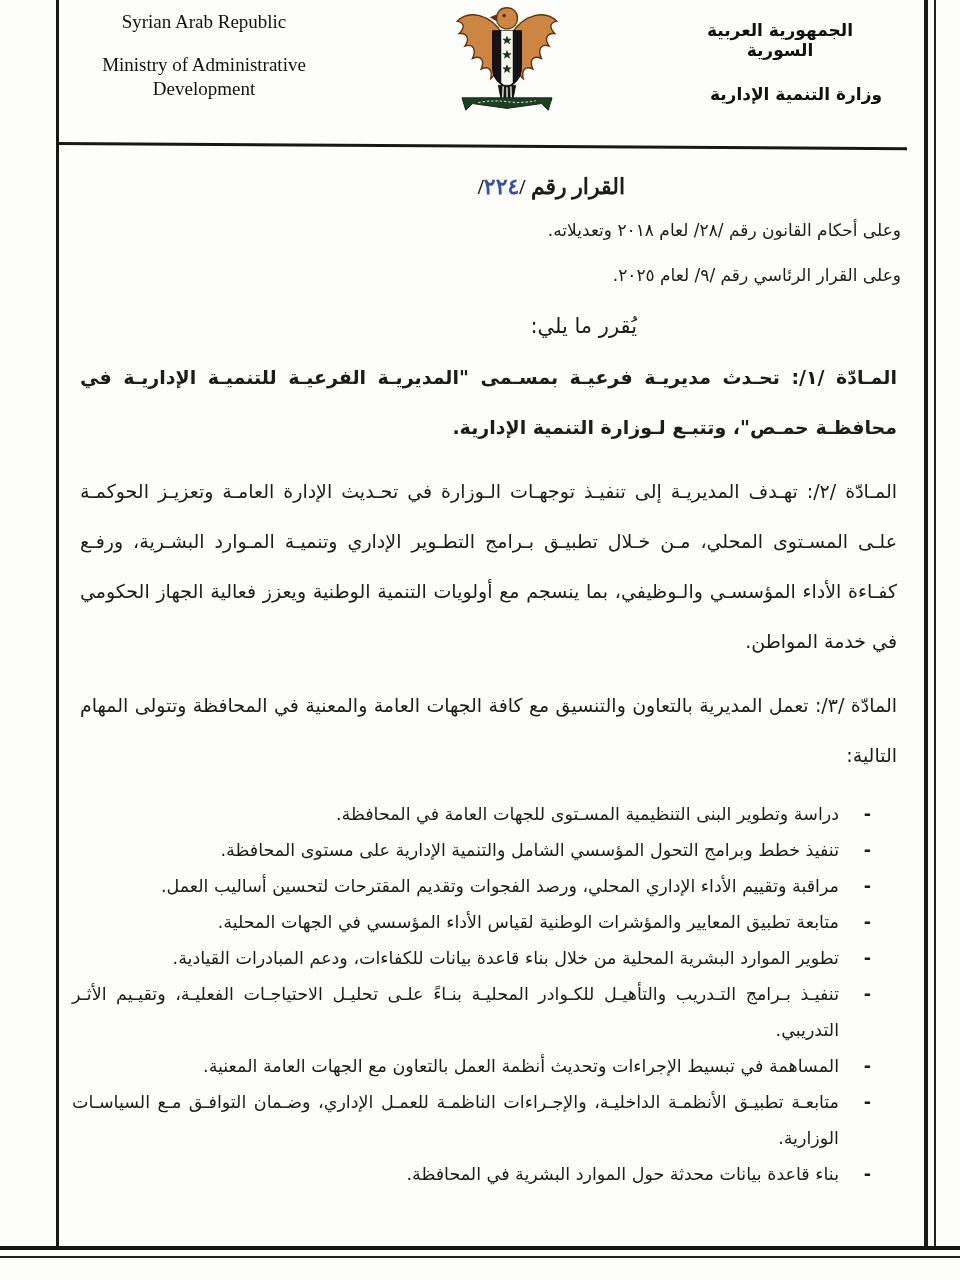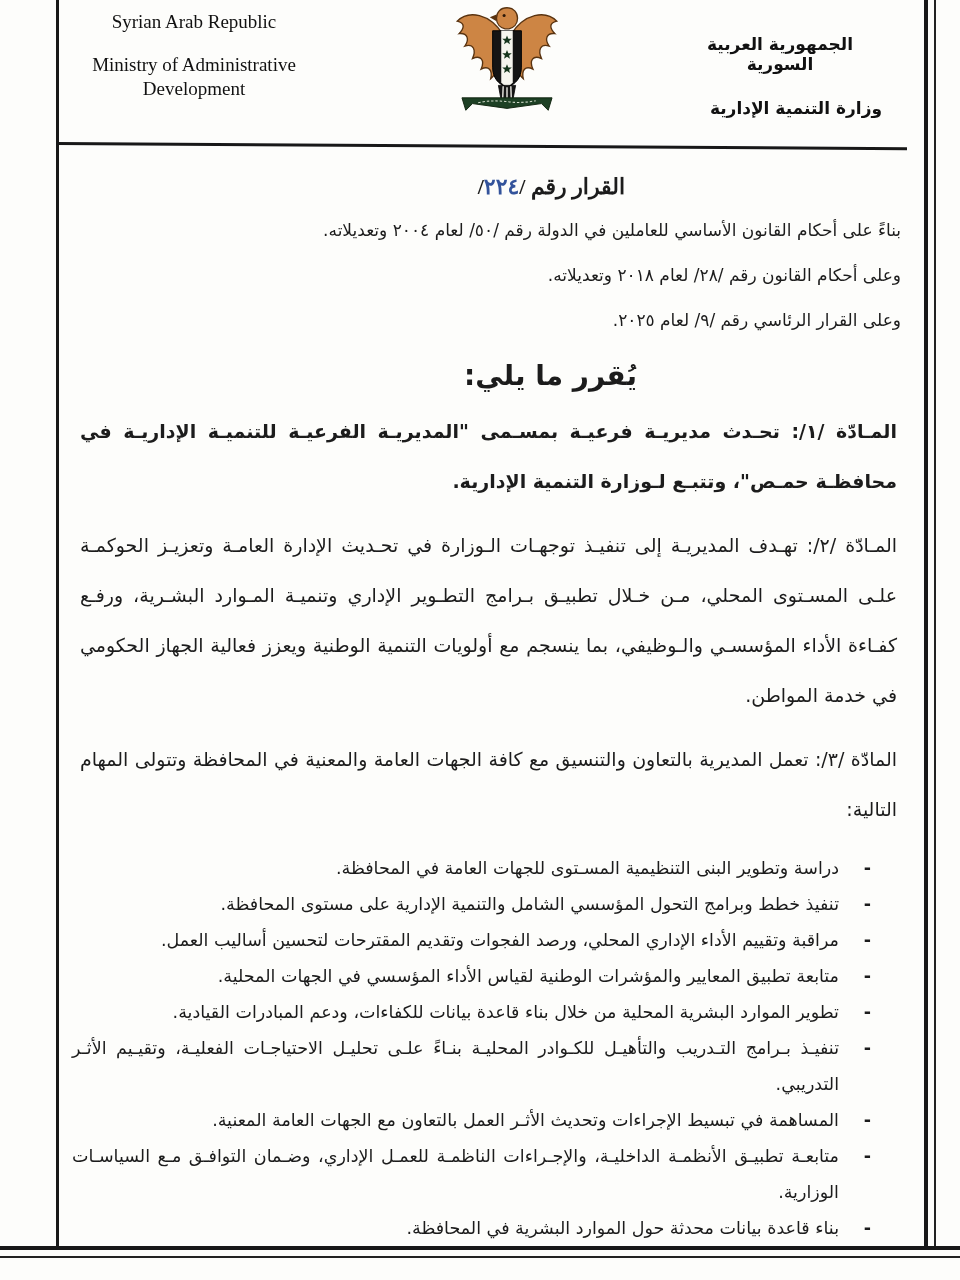--- a/index.html
+++ b/index.html
@@ -11,40 +11,40 @@
   
   .frame-left{position:absolute;left:56px;top:0;width:3px;height:1248px;background:#181818;}
   .frame-right-thick{position:absolute;left:924px;top:0;width:4px;height:1248px;background:#181818;}
   .frame-right-thin{position:absolute;left:934px;top:0;width:2px;height:1248px;background:#222;}
   .bottom-rule-thick{position:absolute;left:0;top:1246px;width:960px;height:4px;background:#181818;}
   .bottom-rule-thin{position:absolute;left:0;top:1256px;width:960px;height:2px;background:#222;}
   .header-rule{position:absolute;left:57px;top:142px;width:850px;height:3px;background:#181818;
     transform:rotate(0.35deg);transform-origin:left center;}
   
   .hdr-en{
-    position:absolute;left:83px;top:10px;width:222px;text-align:center;
+    position:absolute;left:93px;top:10px;width:222px;text-align:center;
     font-family:"Liberation Serif",serif;font-size:19px;line-height:1.25;color:#111;
   }
   .hdr-en .ministry{margin-top:19px;}
   .hdr-ar{
-    position:absolute;left:678px;top:34px;width:204px;text-align:center;direction:rtl;
+    position:absolute;left:678px;top:20px;width:204px;text-align:center;direction:rtl;
     font-weight:bold;font-size:17px;color:#111;
   }
   .hdr-ar .l2{margin-top:24px;text-align:right;}
   .emblem{position:absolute;left:447px;top:2px;width:120px;height:115px;}
   
   .doc-body{
     position:absolute;left:72px;top:158px;width:833px;direction:rtl;text-align:right;
   }
   .doc-body p{margin:0;}
   .decree-line{margin:16px 280px 0 0 !important;font-size:22px;font-weight:bold;letter-spacing:.5px;font-family:Liberation Serif, serif;}
   .decree-line .num{color:#33539b;}
   .intro{margin:34px 2px 0 0 !important;font-size:18px;font-weight:bold;}
   .clause{margin:15px 4px 0 0 !important;font-size:17px;line-height:30px;}
-  .decides{margin:24px 268px 0 0 !important;font-size:28px;font-weight:bold;}
+  .decides{margin:24px 268px 0 0 !important;font-size:21px;font-weight:normal;}
   .article{margin:14px 8px 0 !important;font-size:19px;line-height:50px;text-align:justify;}
   .article.bold{font-weight:bold;}
   ul.tasks{margin:16px 0 0;padding:0;list-style:none;}
   ul.tasks li{
     position:relative;padding-right:66px;font-size:17.5px;line-height:36px;text-align:justify;
   }
   ul.tasks .dash{position:absolute;right:34px;top:0;font-weight:bold;}
 </style>
 </head>
 <body>
@@ -99,37 +99,36 @@
     <div class="l2">وزارة التنمية الإدارية</div>
   </div>
 
   <div class="doc-body" lang="ar">
 
     <p class="decree-line">
       <span>القرار رقم /</span><span class="num">٢٢٤</span><span>/</span>
     </p>
 
 
-    <p class="clause">بناءً على أحكام القانون الأساسي للعاملين في الدولة رقم /٥٠/ لعام ٢٠٠٤ وتعديلاته.</p>
     <p class="clause">وعلى أحكام القانون رقم /٢٨/ لعام ٢٠١٨ وتعديلاته.</p>
     <p class="clause">وعلى القرار الرئاسي رقم /٩/ لعام ٢٠٢٥.</p>
 
     <p class="decides">يُقرر ما يلي:</p>
 
     <p class="article bold">المـادّة /١/: تحـدث مديريـة فرعيـة بمسـمى "المديريـة الفرعيـة للتنميـة الإداريـة في محافظـة حمـص"، وتتبـع لـوزارة التنمية الإدارية.</p>
     <p class="article">المـادّة /٢/: تهـدف المديريـة إلى تنفيـذ توجهـات الـوزارة في تحـديث الإدارة العامـة وتعزيـز الحوكمـة علـى المسـتوى المحلي، مـن خـلال تطبيـق بـرامج التطـوير الإداري وتنميـة المـوارد البشـرية، ورفـع كفـاءة الأداء المؤسسـي والـوظيفي، بما ينسجم مع أولويات التنمية الوطنية ويعزز فعالية الجهاز الحكومي في خدمة المواطن.</p>
     <p class="article">المادّة /٣/: تعمل المديرية بالتعاون والتنسيق مع كافة الجهات العامة والمعنية في المحافظة وتتولى المهام التالية:</p>
 
     <ul class="tasks">
       <li><span class="dash">-</span><span>دراسة وتطوير البنى التنظيمية المسـتوى للجهات العامة في المحافظة.</span></li>
       <li><span class="dash">-</span><span>تنفيذ خطط وبرامج التحول المؤسسي الشامل والتنمية الإدارية على مستوى المحافظة.</span></li>
       <li><span class="dash">-</span><span>مراقبة وتقييم الأداء الإداري المحلي، ورصد الفجوات وتقديم المقترحات لتحسين أساليب العمل.</span></li>
       <li><span class="dash">-</span><span>متابعة تطبيق المعايير والمؤشرات الوطنية لقياس الأداء المؤسسي في الجهات المحلية.</span></li>
       <li><span class="dash">-</span><span>تطوير الموارد البشرية المحلية من خلال بناء قاعدة بيانات للكفاءات، ودعم المبادرات القيادية.</span></li>
       <li><span class="dash">-</span><span>تنفيـذ بـرامج التـدريب والتأهيـل للكـوادر المحليـة بنـاءً علـى تحليـل الاحتياجـات الفعليـة، وتقيـيم الأثـر التدريبي.</span></li>
-      <li><span class="dash">-</span><span>المساهمة في تبسيط الإجراءات وتحديث الأثـر العمل بالتعاون مع الجهات العامة المعنية.</span></li>
+      <li><span class="dash">-</span><span>المساهمة في تبسيط الإجراءات وتحديث أنظمة العمل بالتعاون مع الجهات العامة المعنية.</span></li>
       <li><span class="dash">-</span><span>متابعـة تطبيـق الأنظمـة الداخليـة، والإجـراءات الناظمـة للعمـل الإداري، وضـمان التوافـق مـع السياسـات الوزارية.</span></li>
       <li><span class="dash">-</span><span>بناء قاعدة بيانات محدثة حول الموارد البشرية في المحافظة.</span></li>
 
     </ul>
 
   </div>
 </div>
 
 </body></html>

